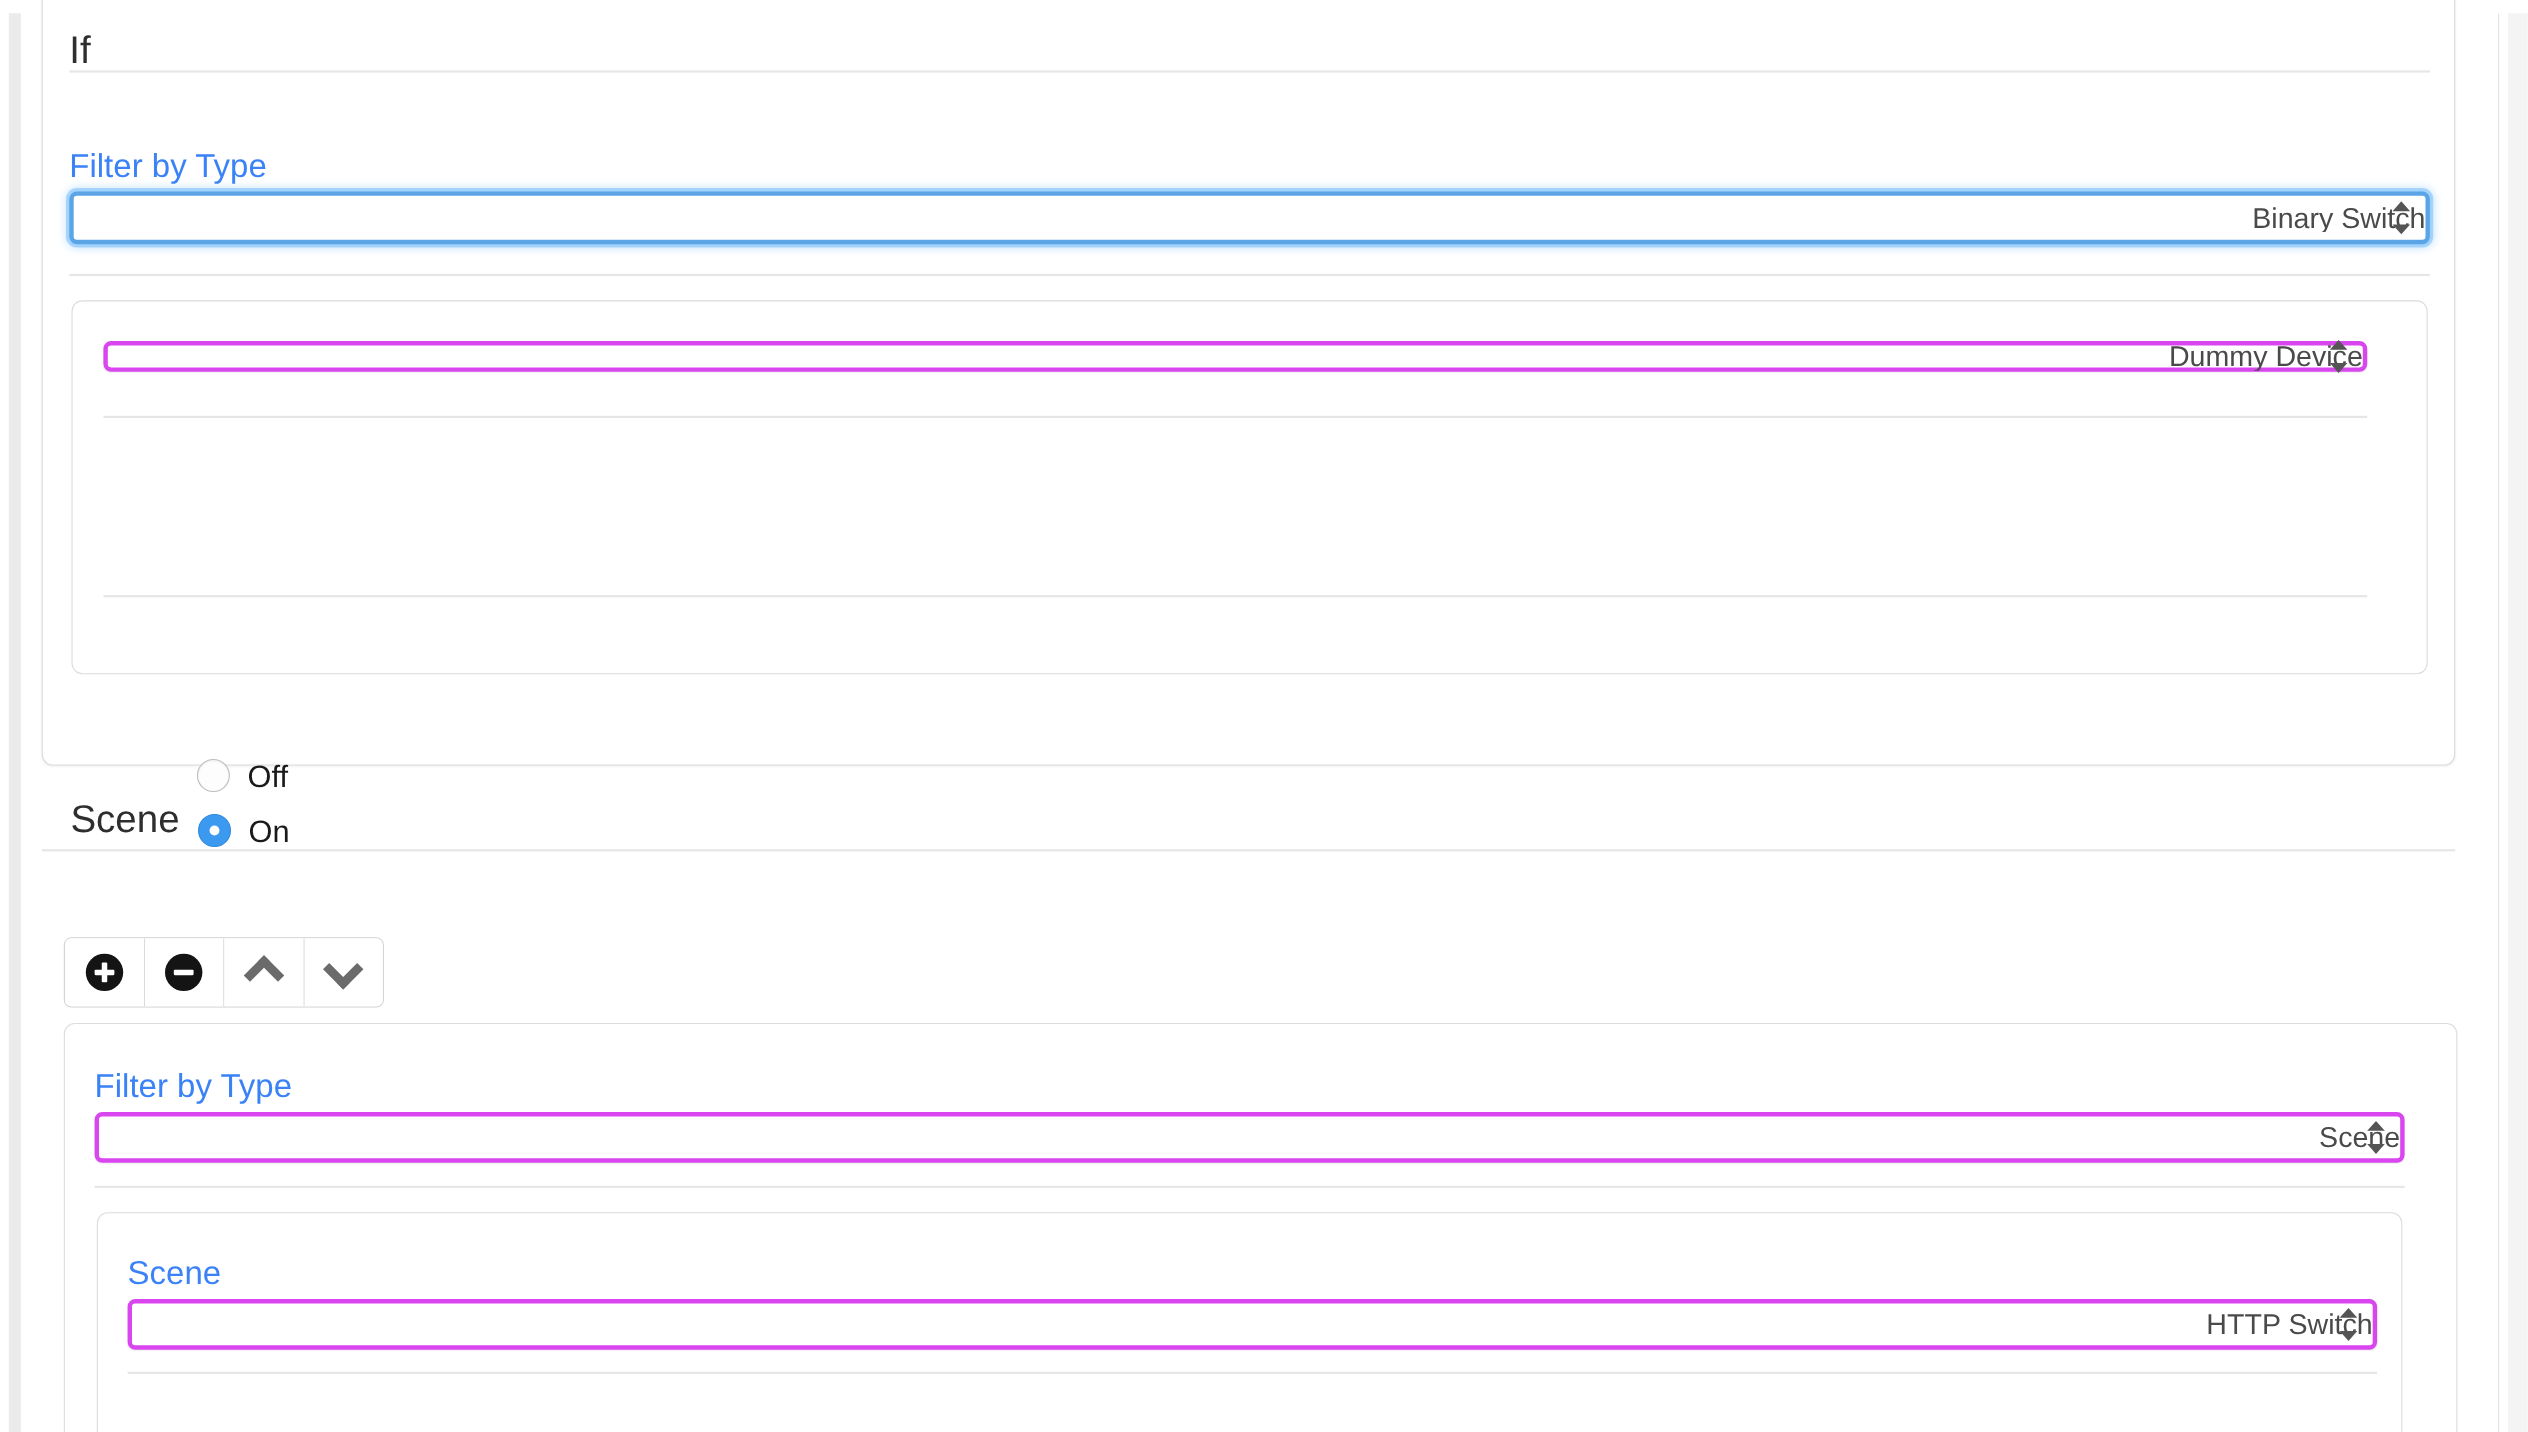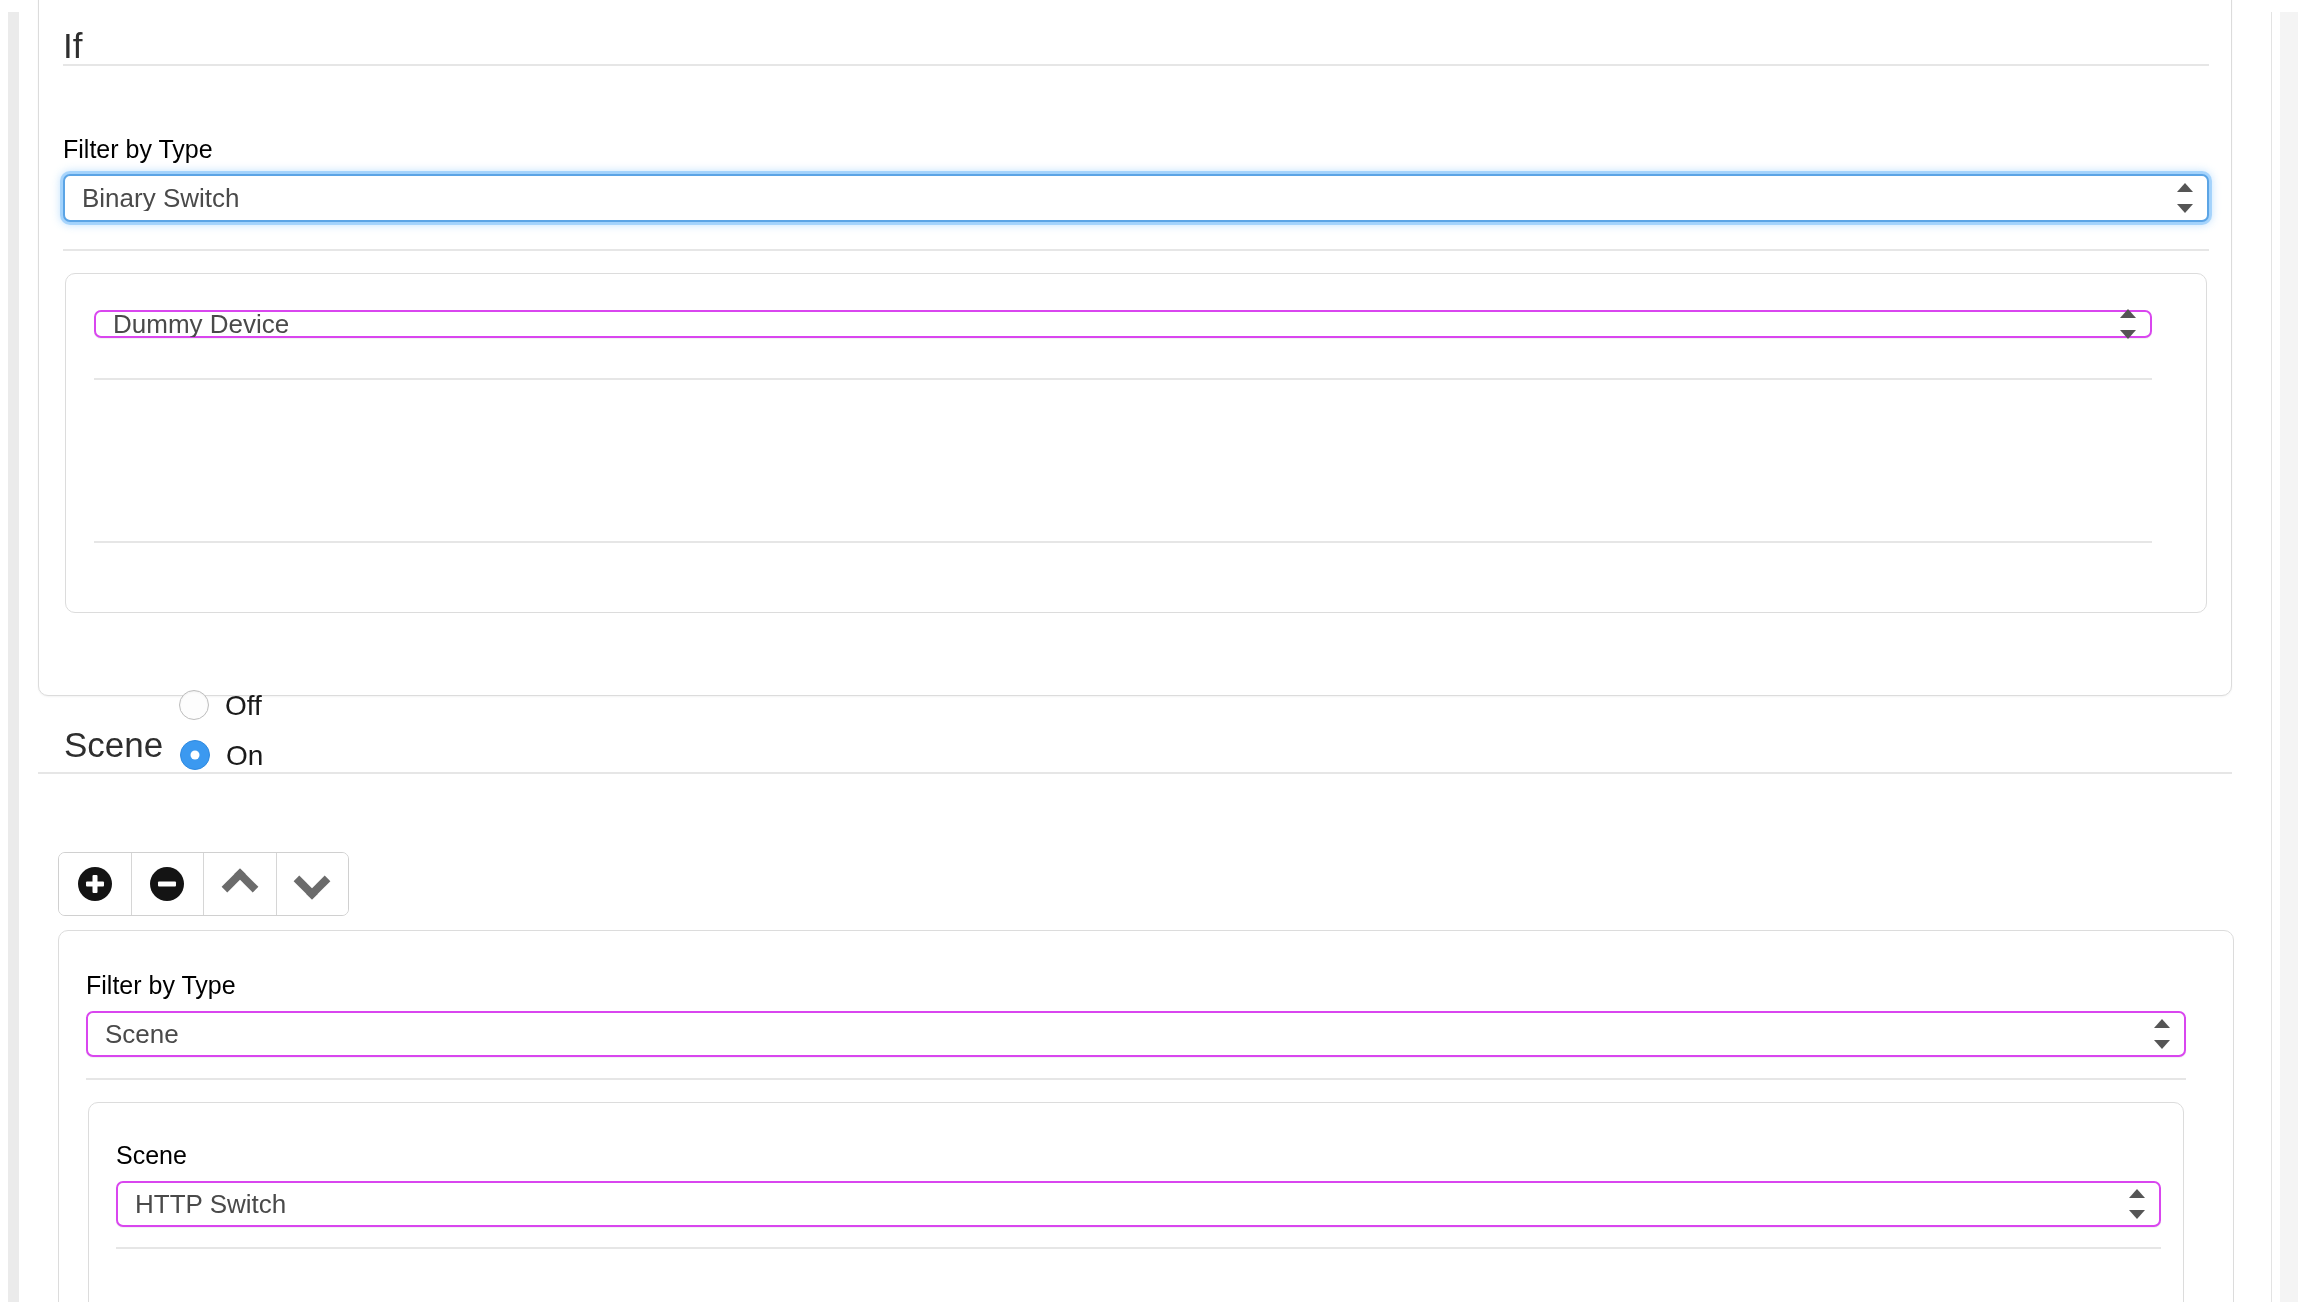--- a/index.html
+++ b/index.html
@@ -66,35 +66,36 @@
   }
   .hr {
     position: absolute;
     height: 2px;
     background: #e6e6e6;
     border: 0;
   }
   .if-hr { left: 24px; top: 73px; width: 2146px; }
 
   .field-label {
-    font-size: 25px;
-    color: #000000;
+    font-size: 30px;
+    color: #3b82f6;
     font-weight: 400;
     line-height: 1;
   }
 
   
   .select {
     position: absolute;
     background: #ffffff;
-    border: 2px solid #d946ef;
+    border: 4px solid #d946ef;
     border-radius: 7px;
     box-shadow: 0 1px 1px rgba(0,0,0,0.06);
     display: flex;
     align-items: center;
+    justify-content: flex-end;
   }
   .select .sel-text {
     font-size: 26px;
     color: #4a4a4a;
     padding-left: 17px;
     line-height: 1;
     white-space: nowrap;
     overflow: hidden;
   }
   .select.focused {

